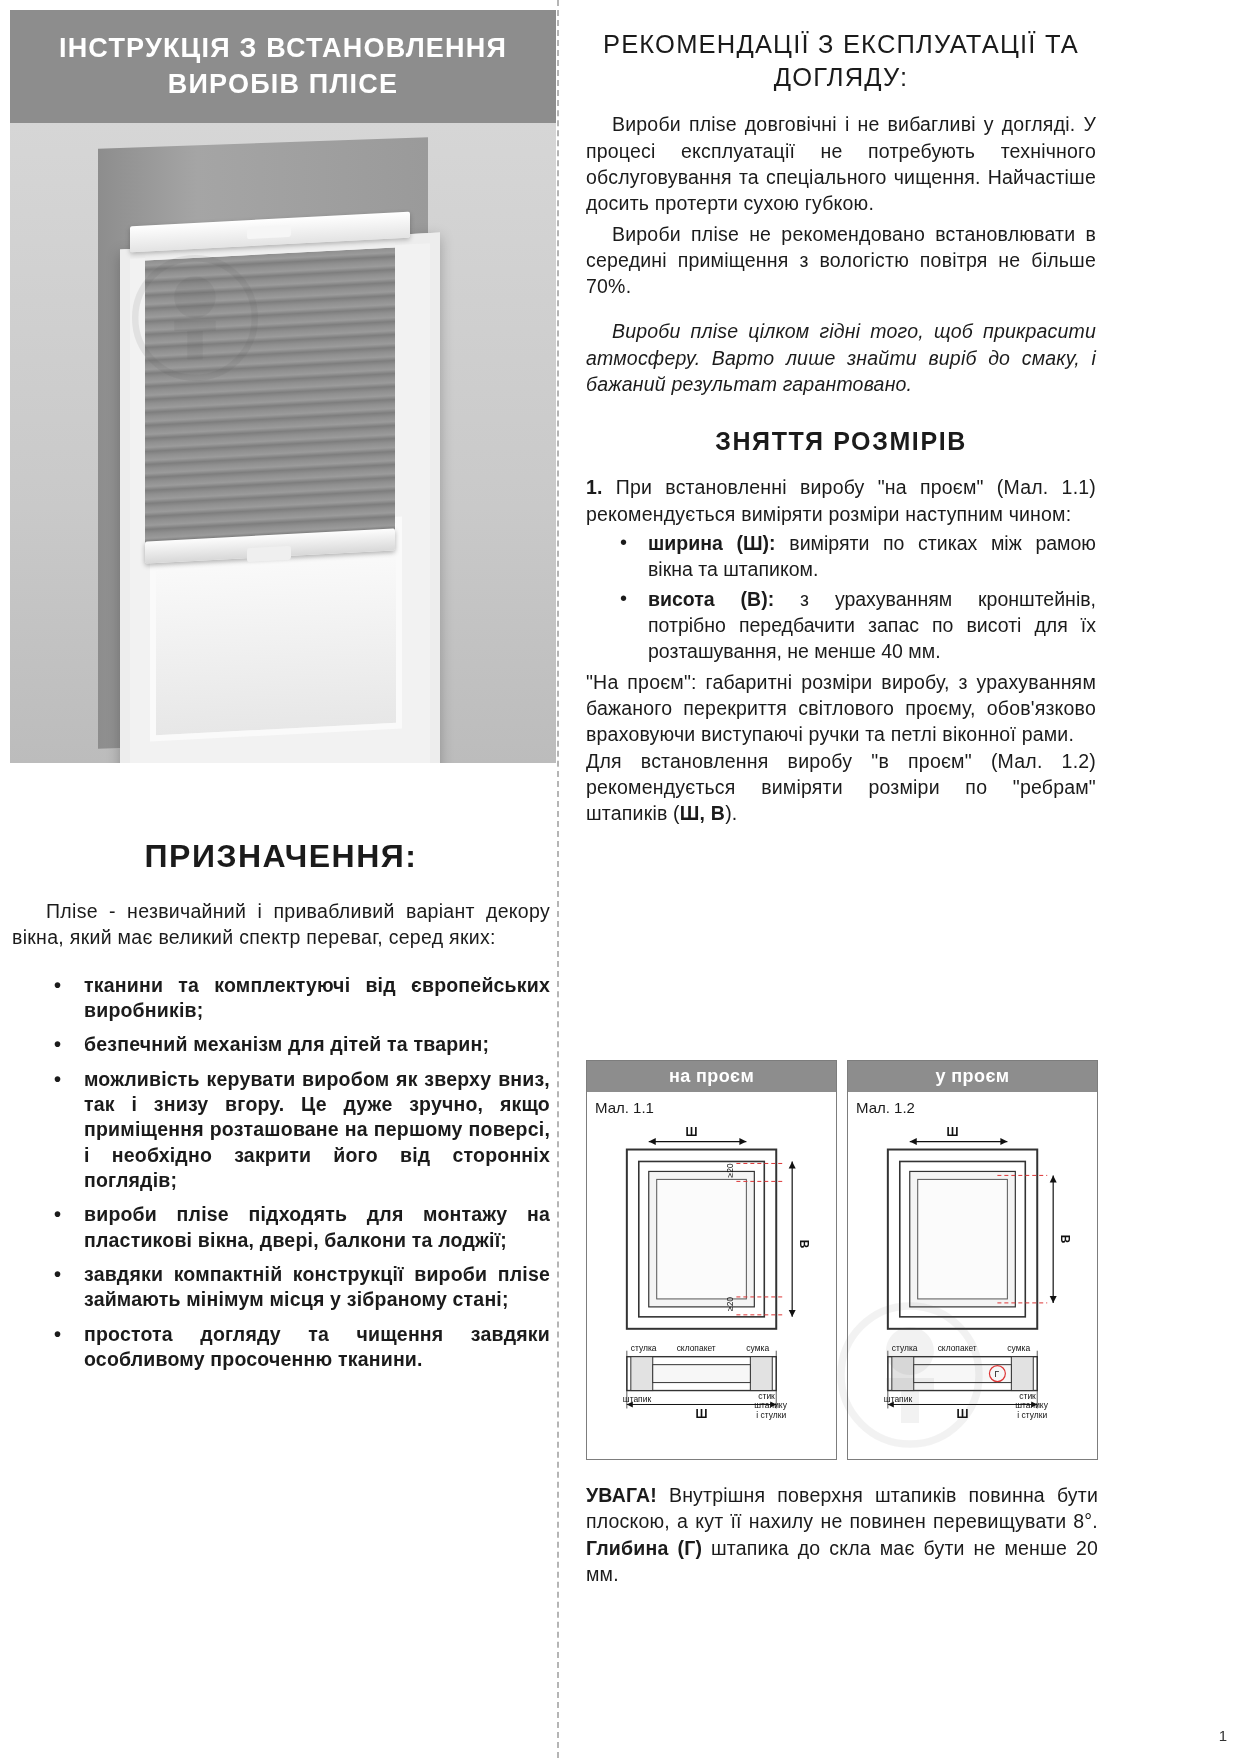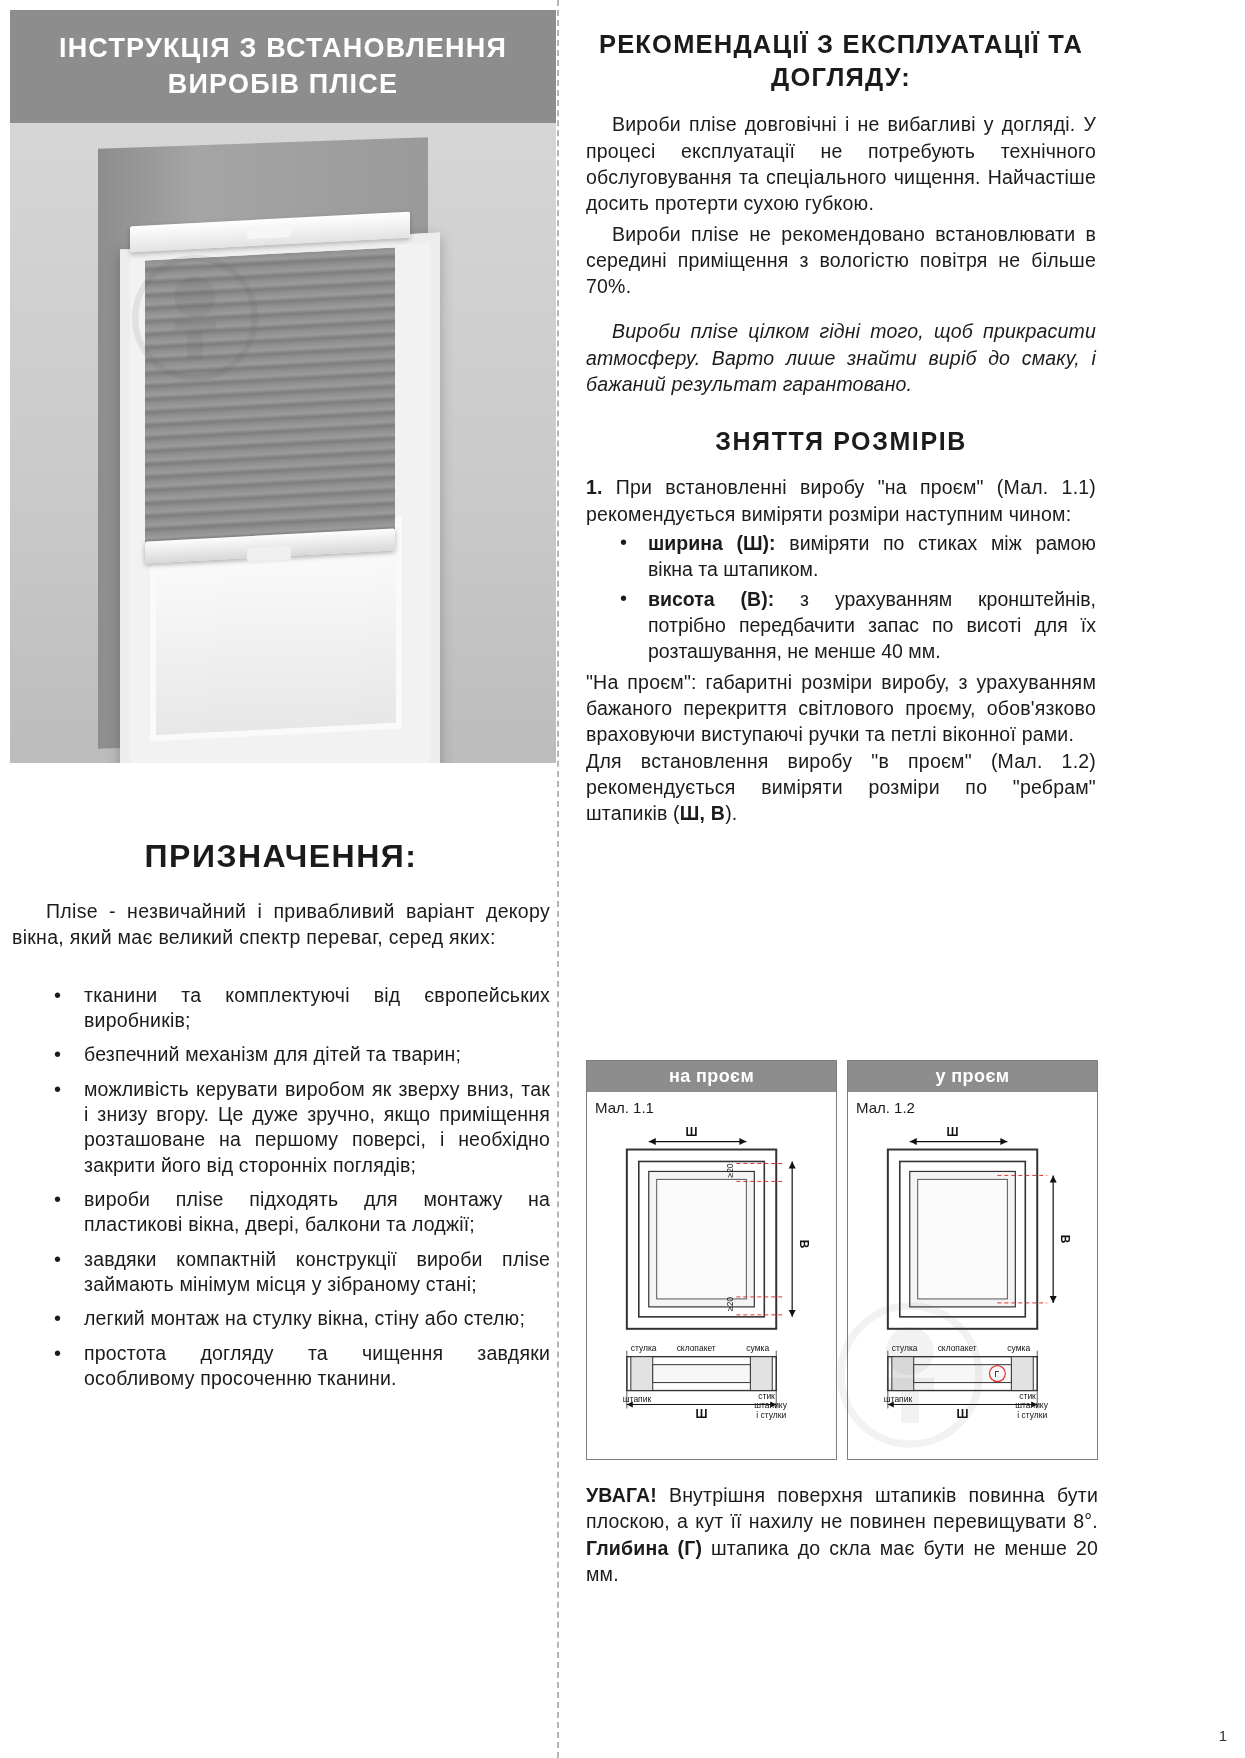--- a/index.html
+++ b/index.html
@@ -79,42 +79,42 @@
     text-transform:uppercase;
   }
   .left-body{
     position:absolute;left:12px;top:835px;width:538px;
     font-size:19.5px;line-height:1.32;
   }
   .left-body p.intro{
     margin:0;text-align:justify;text-indent:34px;letter-spacing:.3px;
   }
   ul.bullets{
-    margin:32px 0 0 0;padding:0;list-style:none;
+    margin:22px 0 0 0;padding:0;list-style:none;font-weight:bold;
   }
   ul.bullets li{
     position:relative;padding-left:72px;margin-bottom:9px;
     text-align:justify;letter-spacing:.2px;line-height:1.3;
   }
   ul.bullets li:before{
     content:"•";position:absolute;left:42px;top:-1px;font-size:20px;
   }
 
   
   .v-divider{
     position:absolute;left:557px;top:0;width:0;height:1758px;
     border-left:2px dashed #b5b5b5;
   }
 
   
   .right-col{
     position:absolute;left:586px;top:28px;width:510px;
   }
   .r-title{
-    text-align:center;font-weight:bold;font-size:25.5px;letter-spacing:1.2px;
+    text-align:center;font-weight:normal;font-size:25.5px;letter-spacing:1.2px;
     text-transform:uppercase;line-height:1.28;margin:0 0 18px 0;
   }
   .r-p{
     margin:0 0 0 0;font-size:19.5px;line-height:1.35;text-align:justify;
     text-indent:26px;letter-spacing:.2px;
   }
   .r-p.it{font-style:italic;}
   .r-head2{
     text-align:center;font-weight:bold;font-size:25px;letter-spacing:1.6px;
     text-transform:uppercase;margin:30px 0 18px 0;
@@ -186,21 +186,20 @@
 
     <div class="left-body">
       <div class="section-head" style="margin-bottom:22px;">ПРИЗНАЧЕННЯ:</div>
       <p class="intro">Пліse - незвичайний і привабливий варіант декору вікна, який має великий спектр переваг, серед яких:</p>
       <ul class="bullets">
         <li>тканини та комплектуючі від європейських виробників;</li>
         <li>безпечний механізм для дітей та тварин;</li>
         <li>можливість керувати виробом як зверху вниз, так і знизу вгору. Це дуже зручно, якщо приміщення розташоване на першому поверсі, і необхідно закрити його від сторонніх поглядів;</li>
         <li>вироби пліse підходять для монтажу на пластикові вікна, двері, балкони та лоджії;</li>
         <li>завдяки компактній конструкції вироби пліse займають мінімум місця у зібраному стані;</li>
-        <li>легкий монтаж на стулку вікна, стіну або стелю;</li>
         <li>простота догляду та чищення завдяки особливому просоченню тканини.</li>
       </ul>
     </div>
   </div>
 
   <div class="v-divider"></div>
 
   <div class="right-col">
     <div class="r-title">РЕКОМЕНДАЦІЇ З ЕКСПЛУАТАЦІЇ ТА ДОГЛЯДУ:</div>
 

